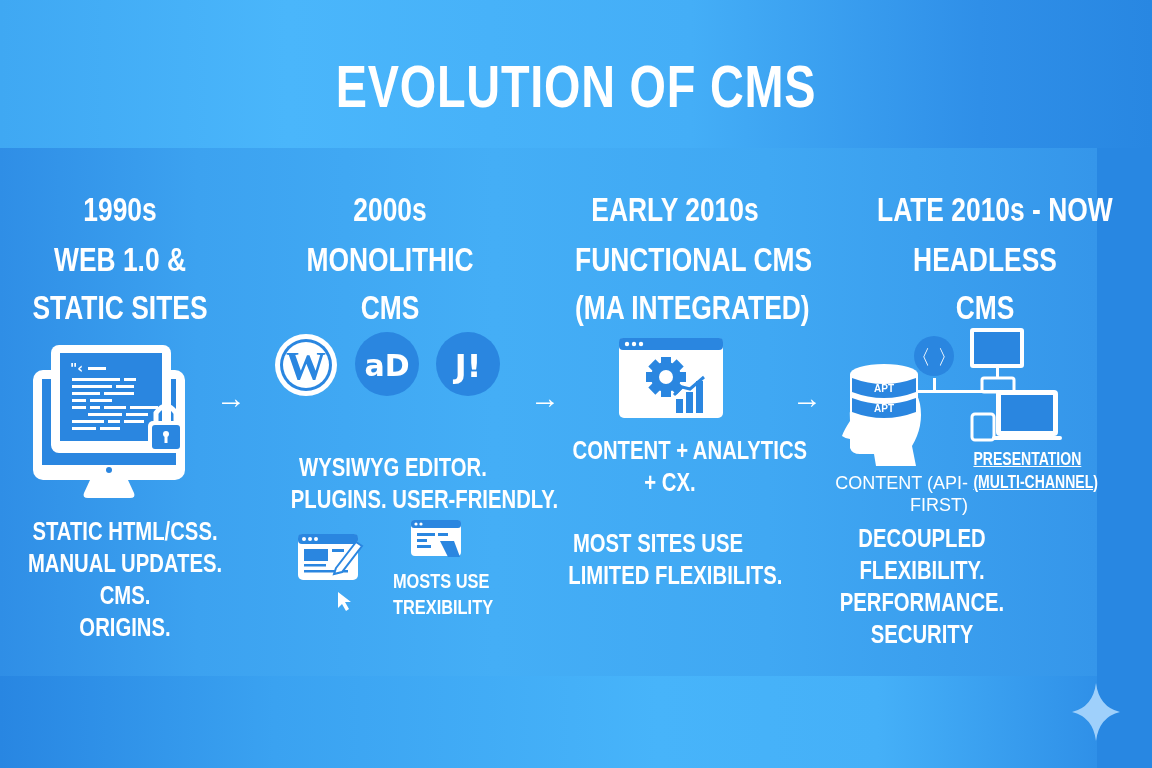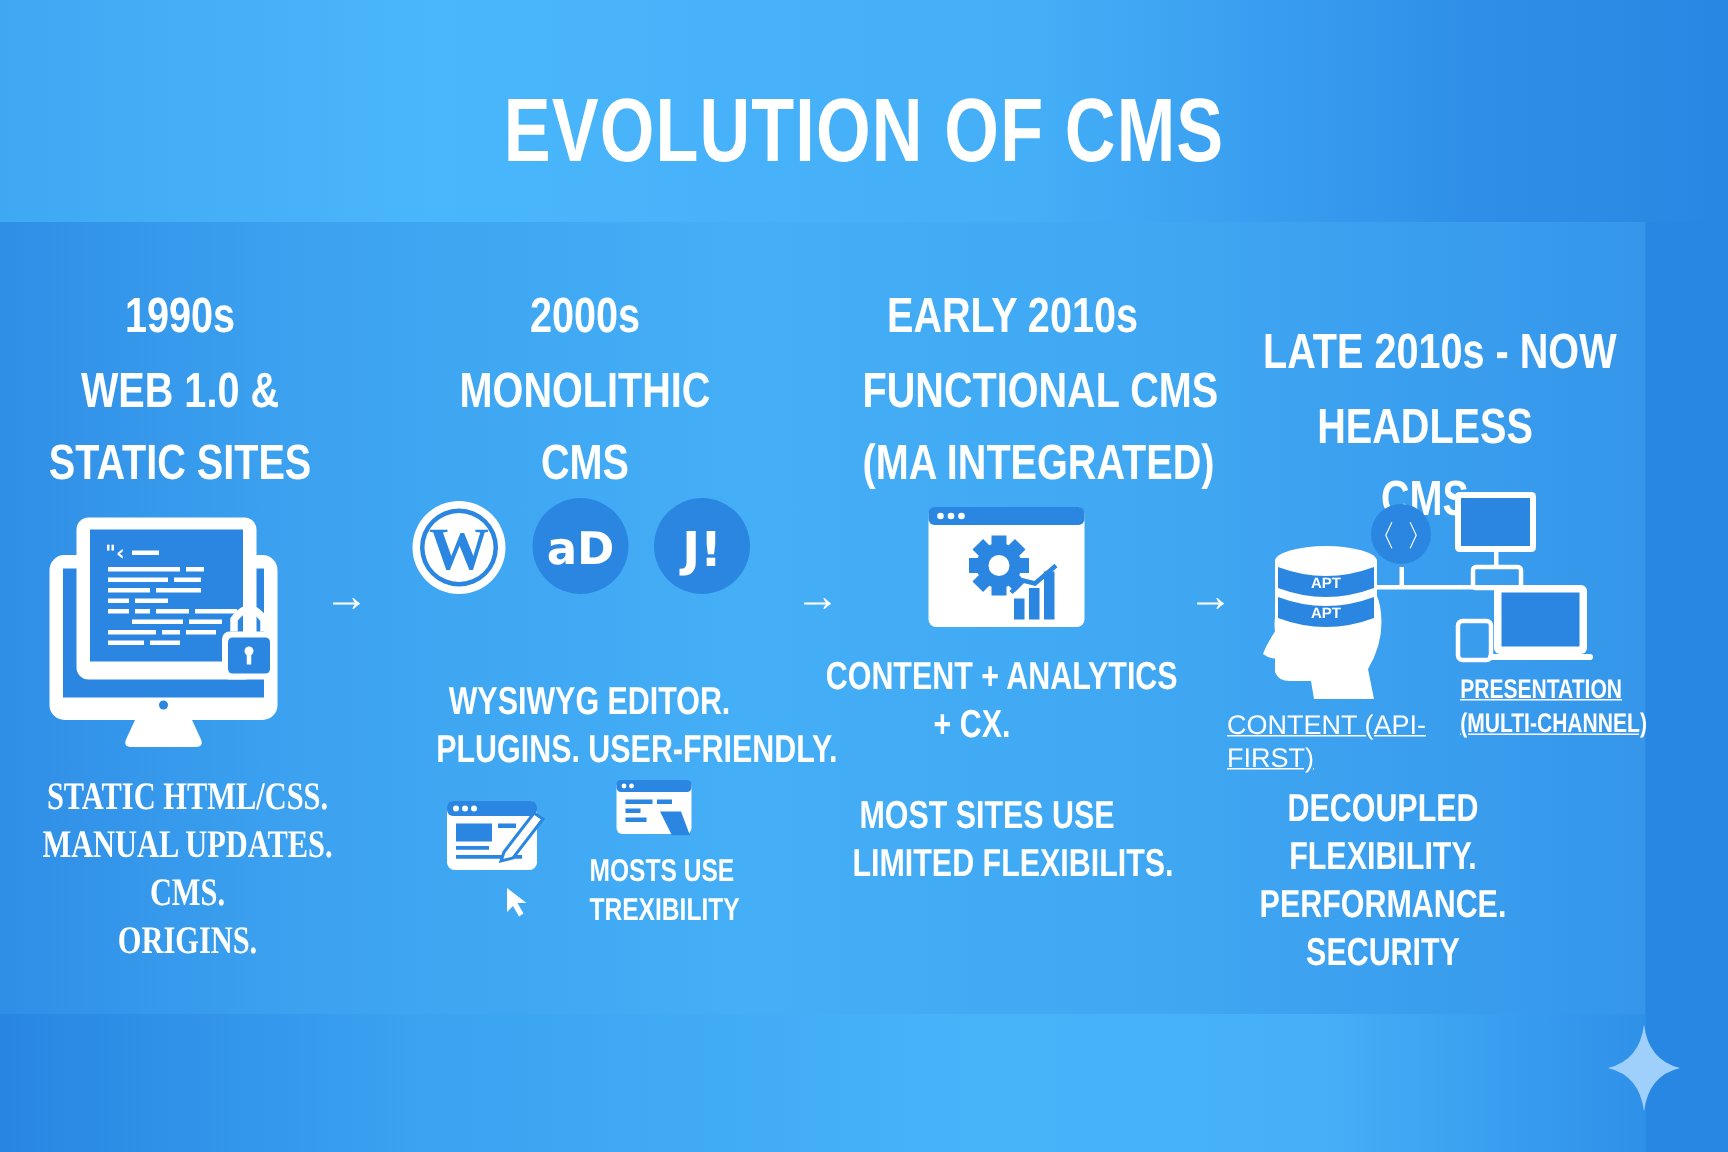--- a/index.html
+++ b/index.html
@@ -103,21 +103,21 @@
     <path d="M60 137 L98 137 L104 150 Q106 155 100 155 L58 155 Q52 155 54 150 Z" fill="#fff"></path>
 
     <rect x="118" y="78" width="36" height="32" rx="5" fill="#fff"></rect>
     <rect x="122" y="82" width="28" height="24" rx="3" fill="#2a86e0"></rect>
     <path d="M126 78 L126 70 Q136 56 146 70 L146 78" stroke="#fff" stroke-width="5" fill="none"></path>
     <circle cx="136" cy="91" r="3" fill="#fff"></circle>
     <rect x="134.5" y="91" width="3" height="9" fill="#fff"></rect>
   </svg>
 </div>
 
-<div class="col" style="left:0; top:515px; width:250px;font-family:Liberation Serif, serif;">
+<div class="col" style="left:0; top:515px; width:250px;">
   <div class="desc">STATIC HTML/CSS.</div>
   <div class="desc">MANUAL UPDATES.</div>
   <div class="desc">CMS.</div>
   <div class="desc">ORIGINS.</div>
 </div>
 
 <div class="arrow" style="left:216px; top:383px;">→</div>
 
 <div class="col" style="left:270px; top:186px; width:240px;">
   <div class="head">2000s</div>
@@ -209,32 +209,32 @@
       </g>
       <circle r="7" fill="#fff"></circle>
     </g>
     <rect x="58" y="62" width="7" height="14" fill="#2a86e0"></rect>
     <rect x="68" y="55" width="7" height="21" fill="#2a86e0"></rect>
     <rect x="78" y="44" width="7" height="32" fill="#2a86e0"></rect>
     <path d="M56 58 L64 50 L72 52 L86 40" stroke="#2a86e0" stroke-width="3" fill="none"></path>
   </svg>
 </div>
 
-<div class="col" style="left:523px; top:434px; width:250px;">
+<div class="col" style="left:545px; top:434px; width:250px;">
   <div class="desc">CONTENT + ANALYTICS</div>
   <div class="desc">+ CX.</div>
 </div>
 <div class="col" style="left:543px; top:527px; width:230px;">
   <div class="desc">MOST SITES USE</div>
   <div class="desc">LIMITED FLEXIBILITS.</div>
 </div>
 
 <div class="arrow" style="left:792px; top:383px;">→</div>
 
-<div class="col" style="left:815px; top:186px; width:270px;margin-top:24px;">
+<div class="col" style="left:850px; top:186px; width:270px;">
   <div class="head">LATE 2010s - NOW</div>
   <div class="head" style="margin-top:2px;">HEADLESS</div>
   <div class="head">CMS</div>
 </div>
 
 <div class="abs" style="left:840px; top:326px;">
   <svg width="230" height="140" viewBox="0 0 230 140">
 
     <path d="M18 60 Q8 80 10 95 Q4 104 2 110 Q6 113 10 113 L10 122 Q12 128 20 128 L34 128 L36 140 L76 140 L72 120 Q84 100 80 78 Q76 58 56 56 Z" fill="#fff"></path>
 
@@ -259,21 +259,21 @@
     <rect x="142" y="52" width="32" height="14" rx="2" fill="none" stroke="#fff" stroke-width="3"></rect>
 
     <rect x="156" y="64" width="62" height="46" rx="4" fill="#fff"></rect>
     <rect x="161" y="69" width="52" height="36" fill="#2a86e0"></rect>
     <rect x="152" y="110" width="70" height="4" rx="2" fill="#fff"></rect>
 
     <rect x="132" y="88" width="22" height="26" rx="3" fill="none" stroke="#fff" stroke-width="3"></rect>
   </svg>
 </div>
 
-<div class="abs" style="left:818px; top:472px; width:150px; text-align:left;text-decoration:underline;">
+<div class="abs" style="left:818px; top:472px; width:150px; text-align:right;">
   <div class="small" style="font-size:18px; line-height:22px;">CONTENT (API-FIRST)</div>
 </div>
 <div class="col" style="left:960px; top:448px; width:122px;text-decoration:underline;">
   <div class="small" style="font-size:18px; line-height:23px;">PRESENTATION</div>
   <div class="small" style="font-size:18px; line-height:23px;">(MULTI-CHANNEL)</div>
 </div>
 
 <div class="col" style="left:812px; top:522px; width:220px;">
   <div class="desc">DECOUPLED</div>
   <div class="desc">FLEXIBILITY.</div>

